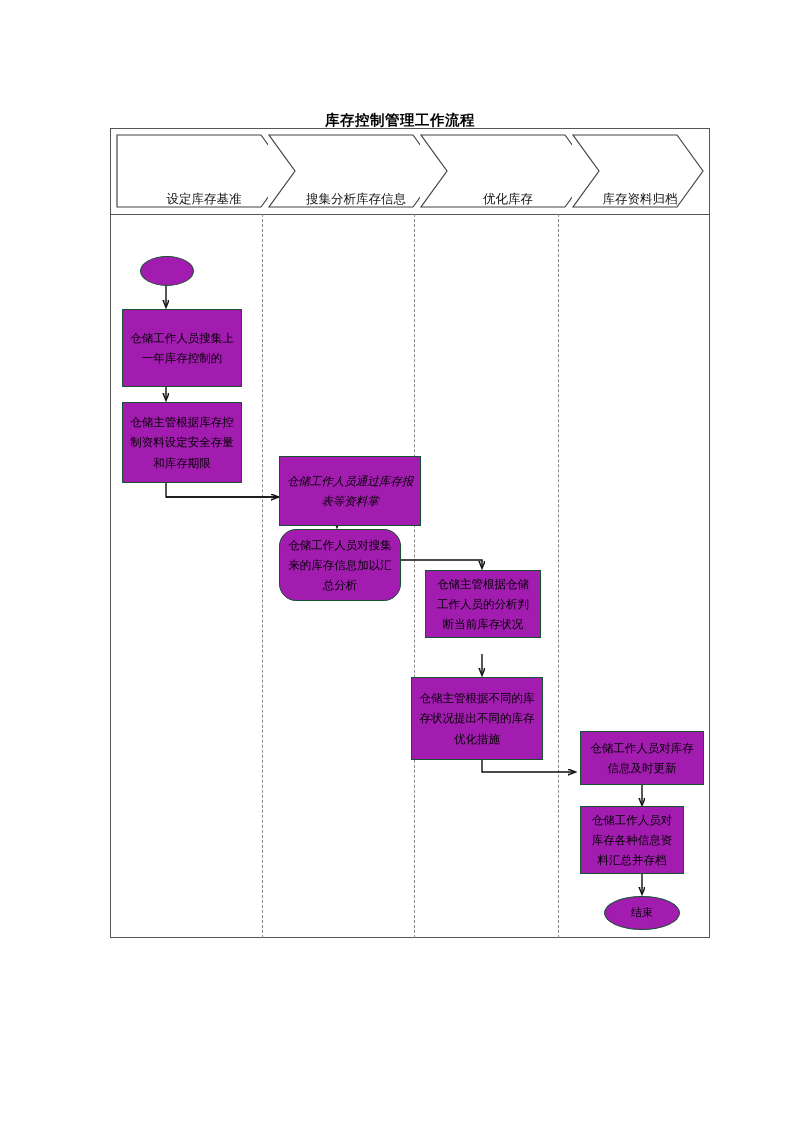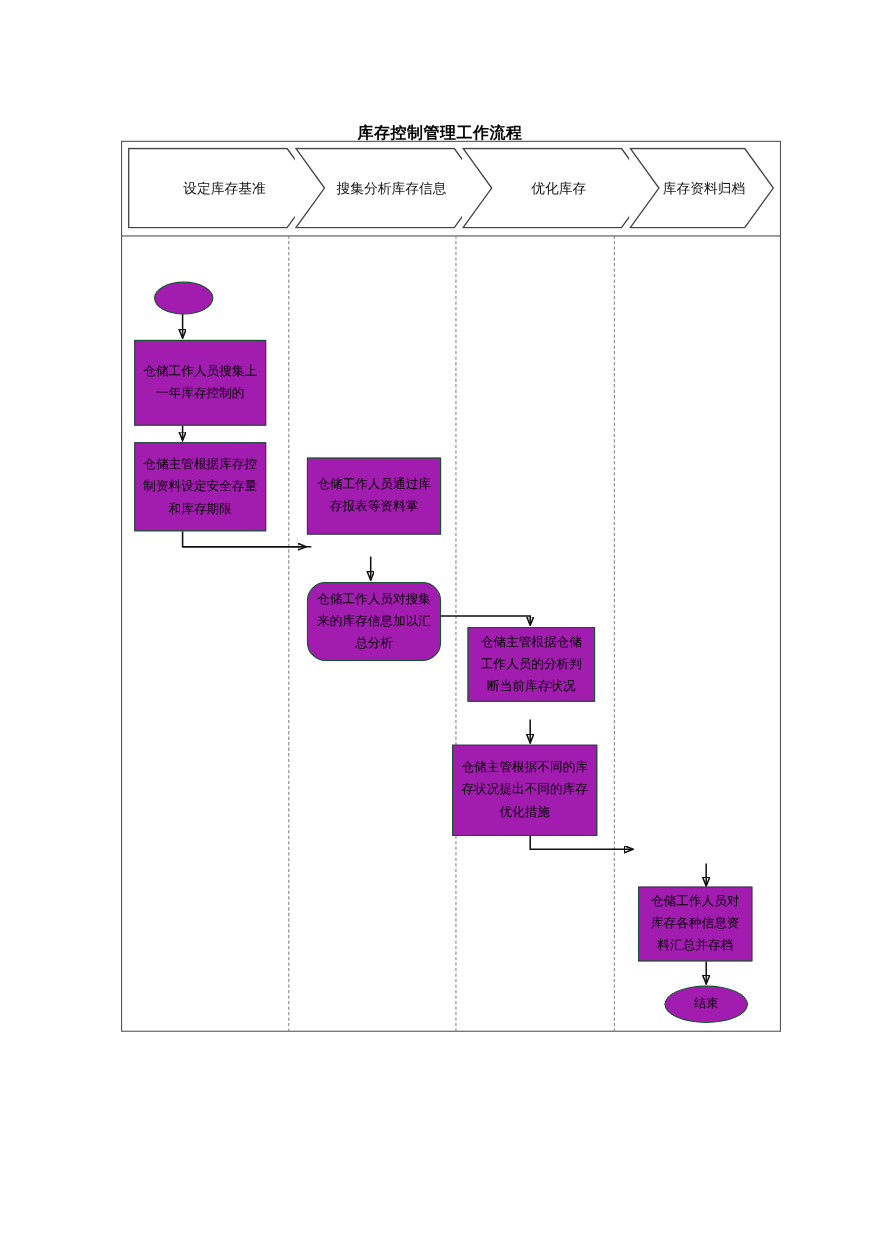--- a/index.html
+++ b/index.html
@@ -55,21 +55,21 @@
     top: 128px;
     width: 600px;
     height: 86px;
   }
   .chev {
     position: absolute;
     top: 6px;
     height: 74px;
     box-sizing: border-box;
     display: flex;
-    align-items: center;
+    align-items: flex-end;
     justify-content: center;
     font-size: 12.5px;
     font-family: "Liberation Serif", "DejaVu Serif", serif;
     color: #111;
     background: #ffffff;
   }
   .chev svg {
     position: absolute;
     left: 0;
     top: 0;
@@ -214,36 +214,39 @@
   </div>
 
   <div class="node" style="left:122px; top:309px; width:120px; height:78px;">
     <span>仓储工作人员搜集上一年库存控制的</span>
   </div>
 
   <div class="node" style="left:122px; top:402px; width:120px; height:81px;align-items:center;">
     <span>仓储主管根据库存控制资料设定安全存量和库存期限</span>
   </div>
 
-  <div class="node" style="left:279px; top:416px; width:122px; height:70px;">
+  <div class="node" style="left:279px; top:456px; width:142px; height:70px;font-style:italic;">
     <span>仓储工作人员通过库存报表等资料掌</span>
   </div>
 
   <div class="node" style="left:279px; top:529px; width:122px; height:72px;border-radius:17px;">
     <span>仓储工作人员对搜集来的库存信息加以汇总分析</span>
   </div>
 
   <div class="node" style="left:425px; top:570px; width:116px; height:68px;">
     <span>仓储主管根据仓储工作人员的分析判断当前库存状况</span>
   </div>
 
   <div class="node" style="left:411px; top:677px; width:132px; height:83px;">
     <span>仓储主管根据不同的库存状况提出不同的库存优化措施</span>
   </div>
 
+  <div class="node" style="left:580px; top:731px; width:124px; height:54px;">
+    <span>仓储工作人员对库存信息及时更新</span>
+  </div>
 
   <div class="node" style="left:580px; top:806px; width:104px; height:68px;">
     <span>仓储工作人员对库存各种信息资料汇总并存档</span>
   </div>
 
   <div class="node terminator" style="left:604px; top:896px; width:76px; height:34px;">
     <span>结束</span>
   </div>
 
 </div>

